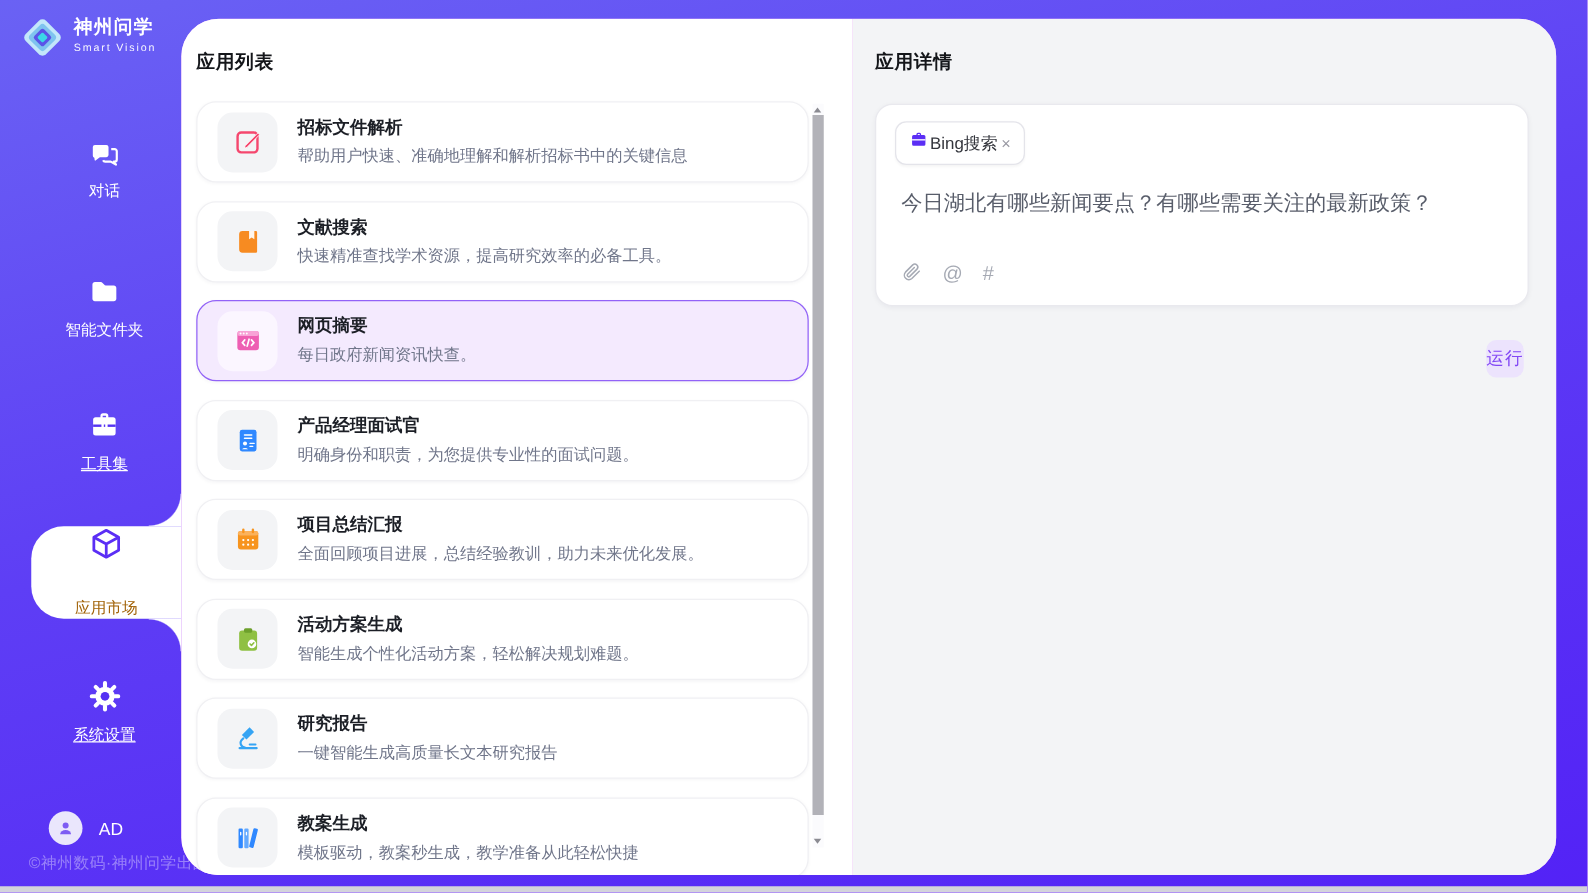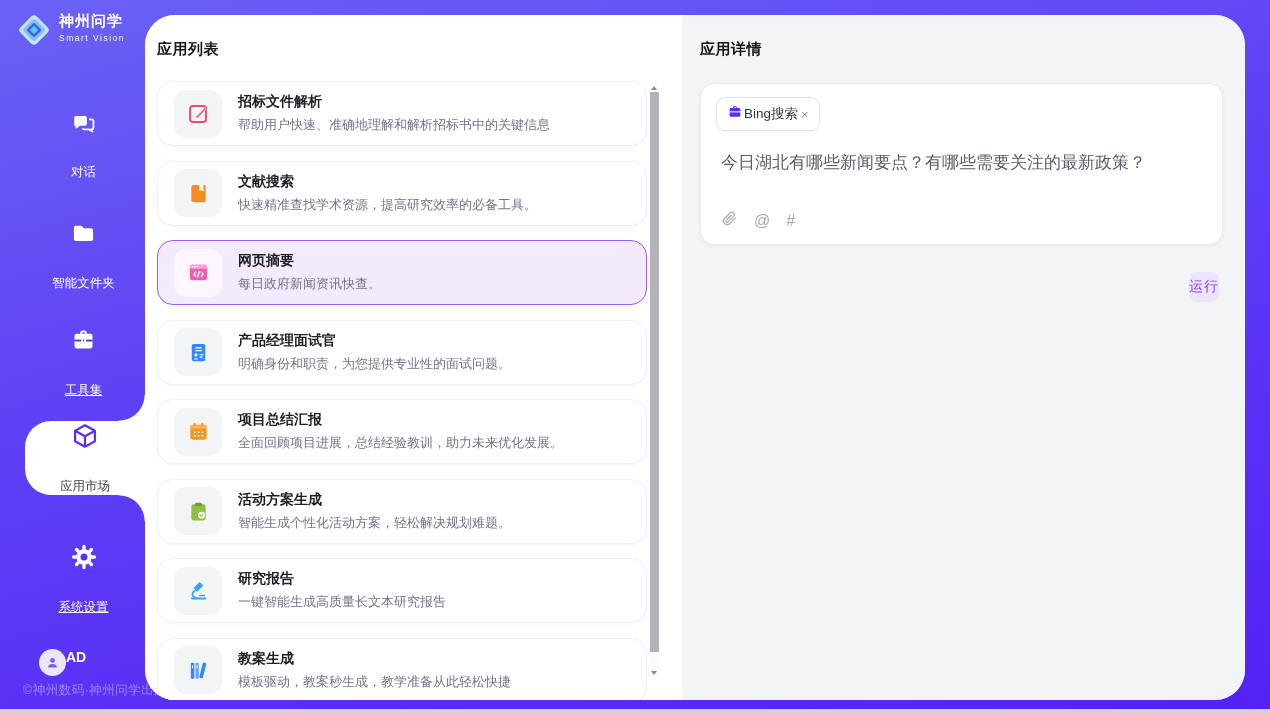--- a/index.html
+++ b/index.html
@@ -9,37 +9,37 @@
     font-family:"Liberation Sans","DejaVu Sans",sans-serif;
     background:linear-gradient(165deg,#6a62f4 0%,#5e3ef5 45%,#5322f6 100%);
   }
   .bottom-strip { position:absolute; left:0; right:0; bottom:0; height:5px; background:#d3d3db; }
 
   
   .sidebar { position:absolute; left:0; top:0; width:145px; height:100%; }
   .logo-row { position:absolute; top:12px; left:16px; display:flex; gap:7px; }
   .logo-name { color:#fff; font-size:15px; font-weight:700; letter-spacing:1px; }
   .logo-sub { color:rgba(255,255,255,.95); font-size:8.5px; letter-spacing:1.5px; margin-top:2px; }
-  .nav-item { position:absolute; left:0; width:167px; display:flex; flex-direction:column; align-items:center; gap:24px; color:#fff; cursor:pointer; }
+  .nav-item { position:absolute; left:0; width:167px; display:flex; flex-direction:column; align-items:center; gap:4px; color:#fff; cursor:pointer; }
   .nav-label { font-size:12.5px; }
   .nav-label.underlined { text-decoration:underline;text-align:center; }
   .nav-chat { top:110px; }
   .nav-folder { top:220px; }
   .nav-tools { top:327px; }
   .nav-settings { top:543px; }
 
   .market-bubble { position:absolute; top:421px; left:25px; right:0; height:74px; background:#fff; border-radius:26px 0 0 26px; cursor:pointer; }
   .market-bubble .curve-top { position:absolute; top:-26px; right:0; width:26px; height:26px;
     background:radial-gradient(circle 26px at 0 0, rgba(0,0,0,0) 25px, #fff 26px); }
   .market-bubble .curve-bottom { position:absolute; bottom:-26px; right:0; width:26px; height:26px;
     background:radial-gradient(circle 26px at 0 100%, rgba(0,0,0,0) 25px, #fff 26px); }
-  .market-inner { width:100%; height:100%; display:flex; flex-direction:column; align-items:center; justify-content:center; gap:24px; color:#404040; }
+  .market-inner { width:100%; height:100%; display:flex; flex-direction:column; align-items:center; justify-content:center; gap:24px; color:#a16207; }
   .market-inner .nav-label { font-size:12.5px; }
 
-  .user-row { position:absolute; top:649px; left:39px; display:flex; align-items:flex-start; cursor:pointer;font-weight:bold; }
+  .user-row { position:absolute; top:649px; left:39px; display:flex; align-items:center; gap:13px; cursor:pointer; }
   .avatar { width:27px; height:27px; border-radius:50%; background:#eae6fc; display:flex; align-items:center; justify-content:center; }
   .user-initials { color:#fff; font-size:14px; }
   .sidebar-footer { position:absolute; top:682px; left:23px; font-size:12.5px; color:rgba(255,255,255,.38); letter-spacing:.5px; white-space:nowrap; }
 
   
   .main-panel { position:absolute; left:145px; top:15px; width:1100px; height:685px; background:#f0abfc; border-radius:30px; overflow:hidden; display:flex; }
   .list-section { position:relative; width:537px; background:#fff; flex:none; }
   .detail-section { position:relative; flex:1; background:#f3f4f6; }
 
   .panel-title { position:absolute; top:25px; font-size:15px; font-weight:700; color:#14161a; letter-spacing:.5px; }

